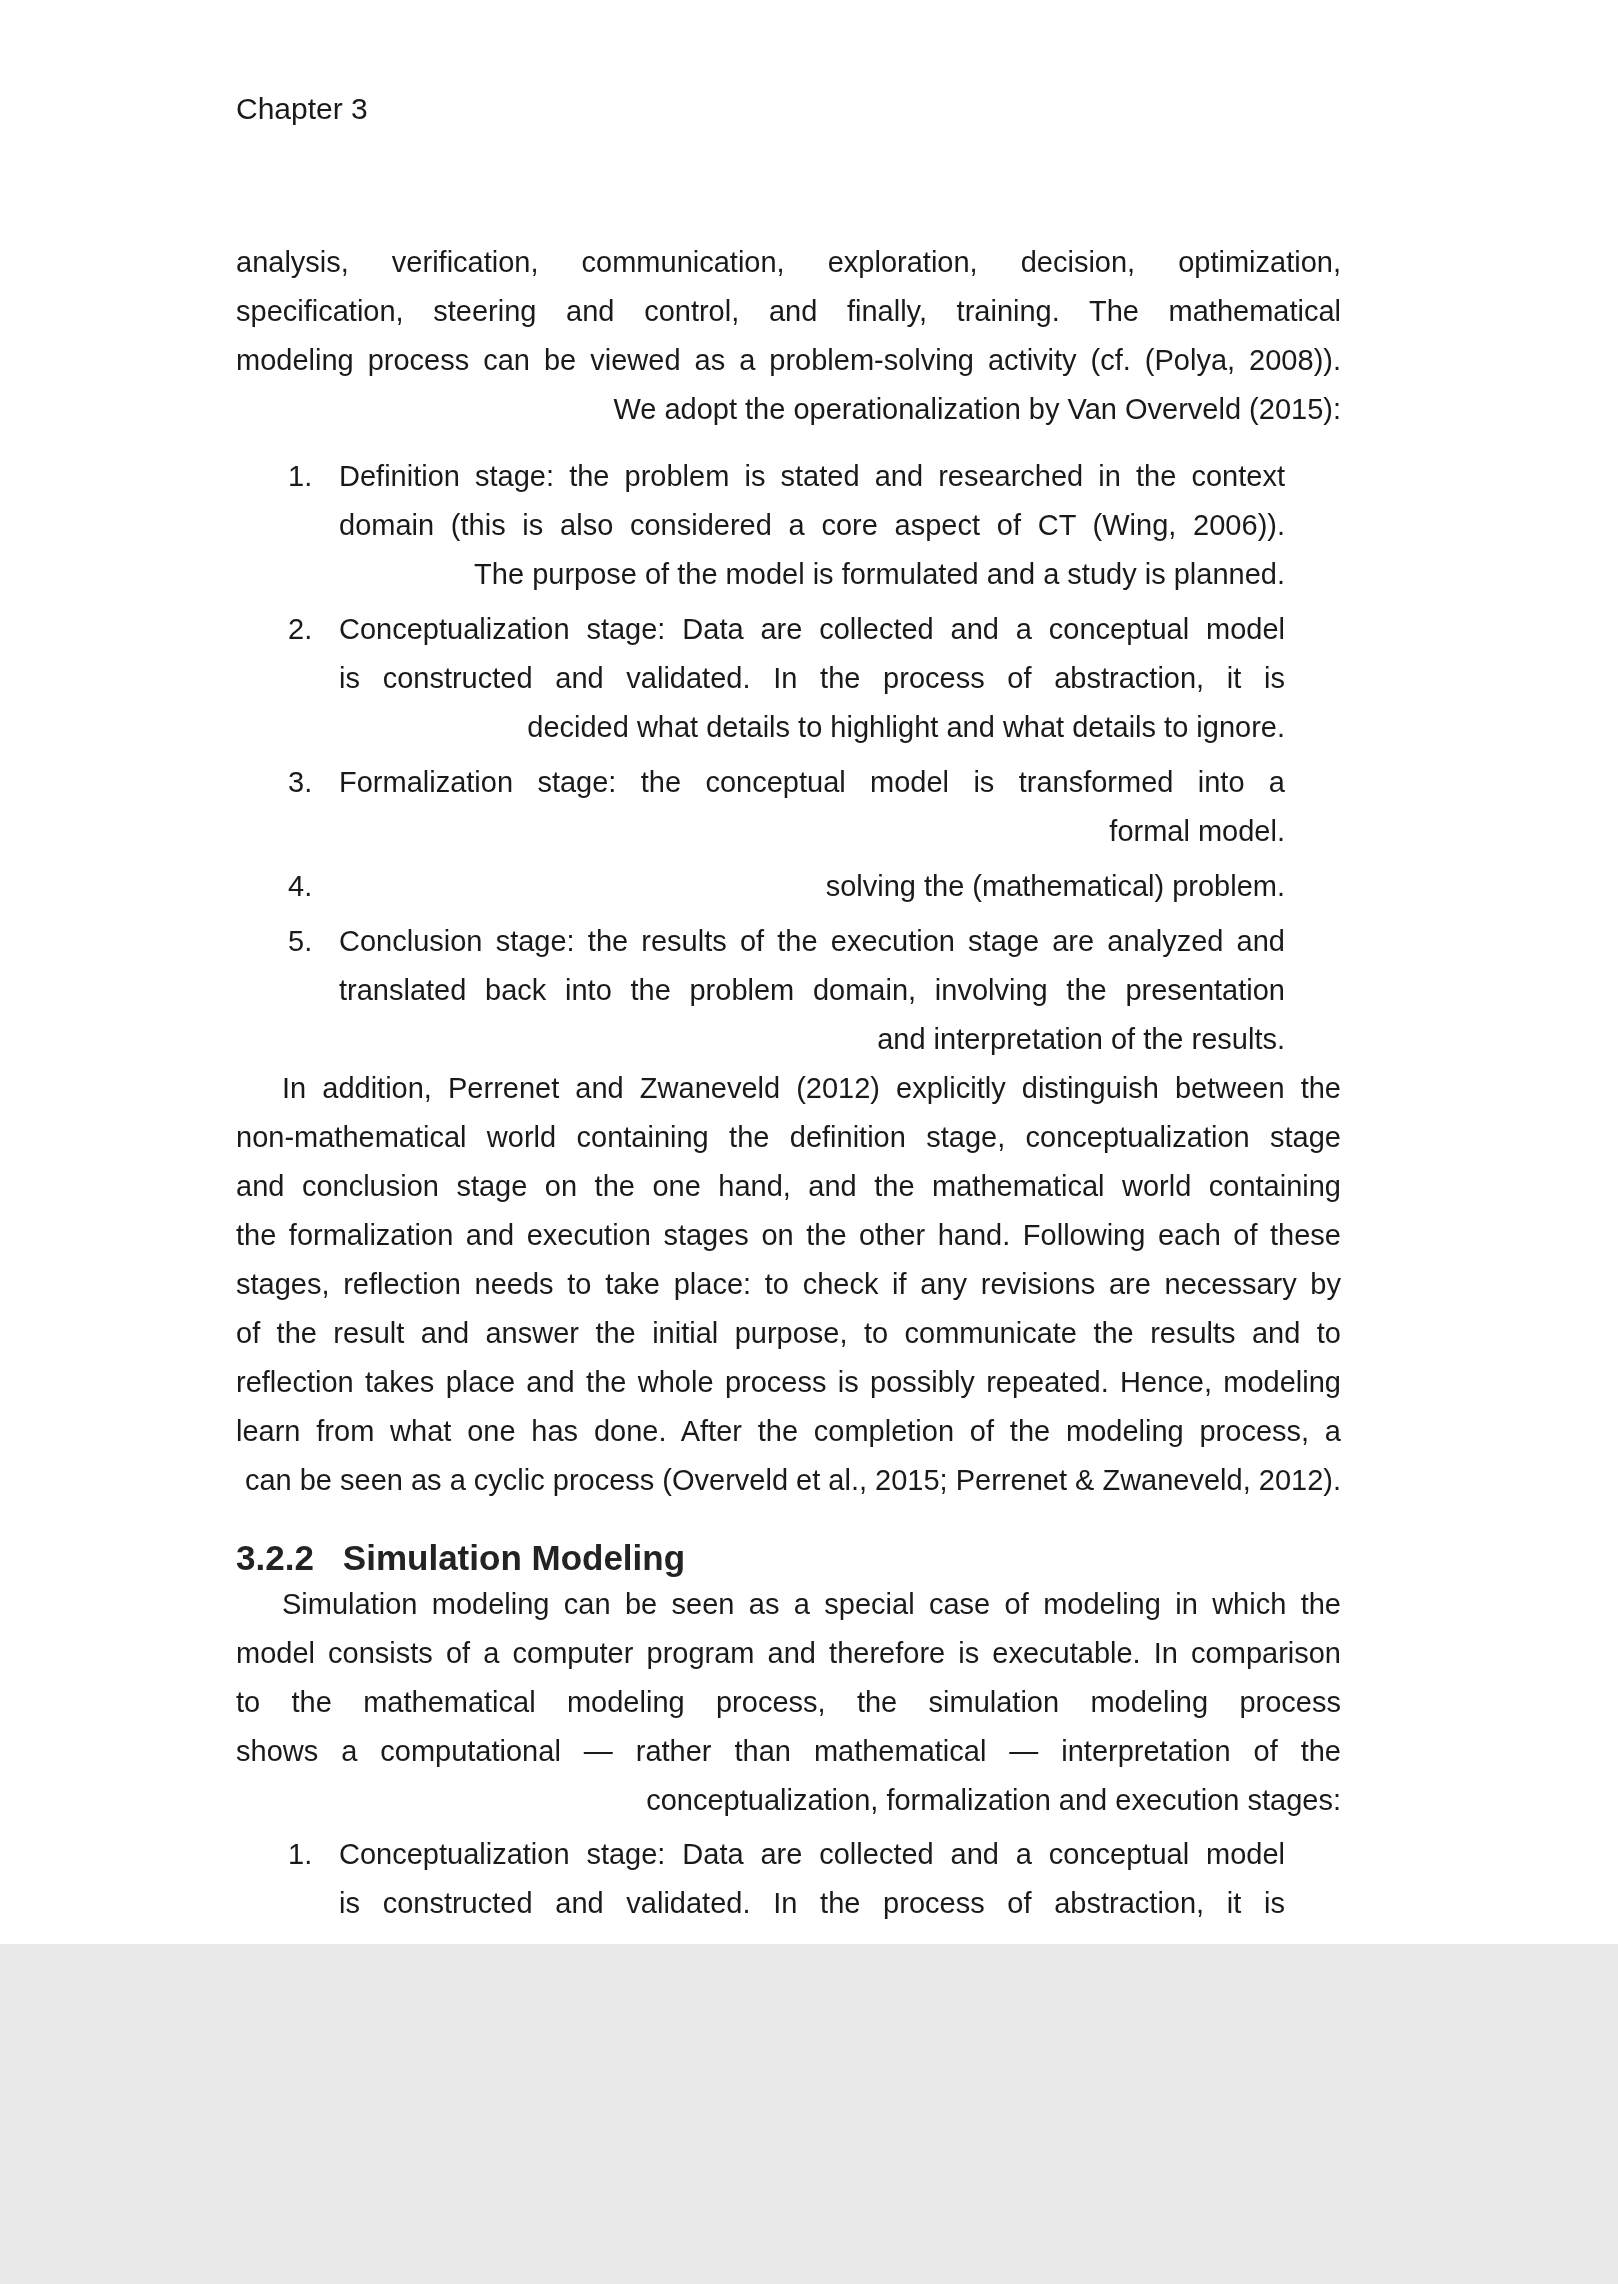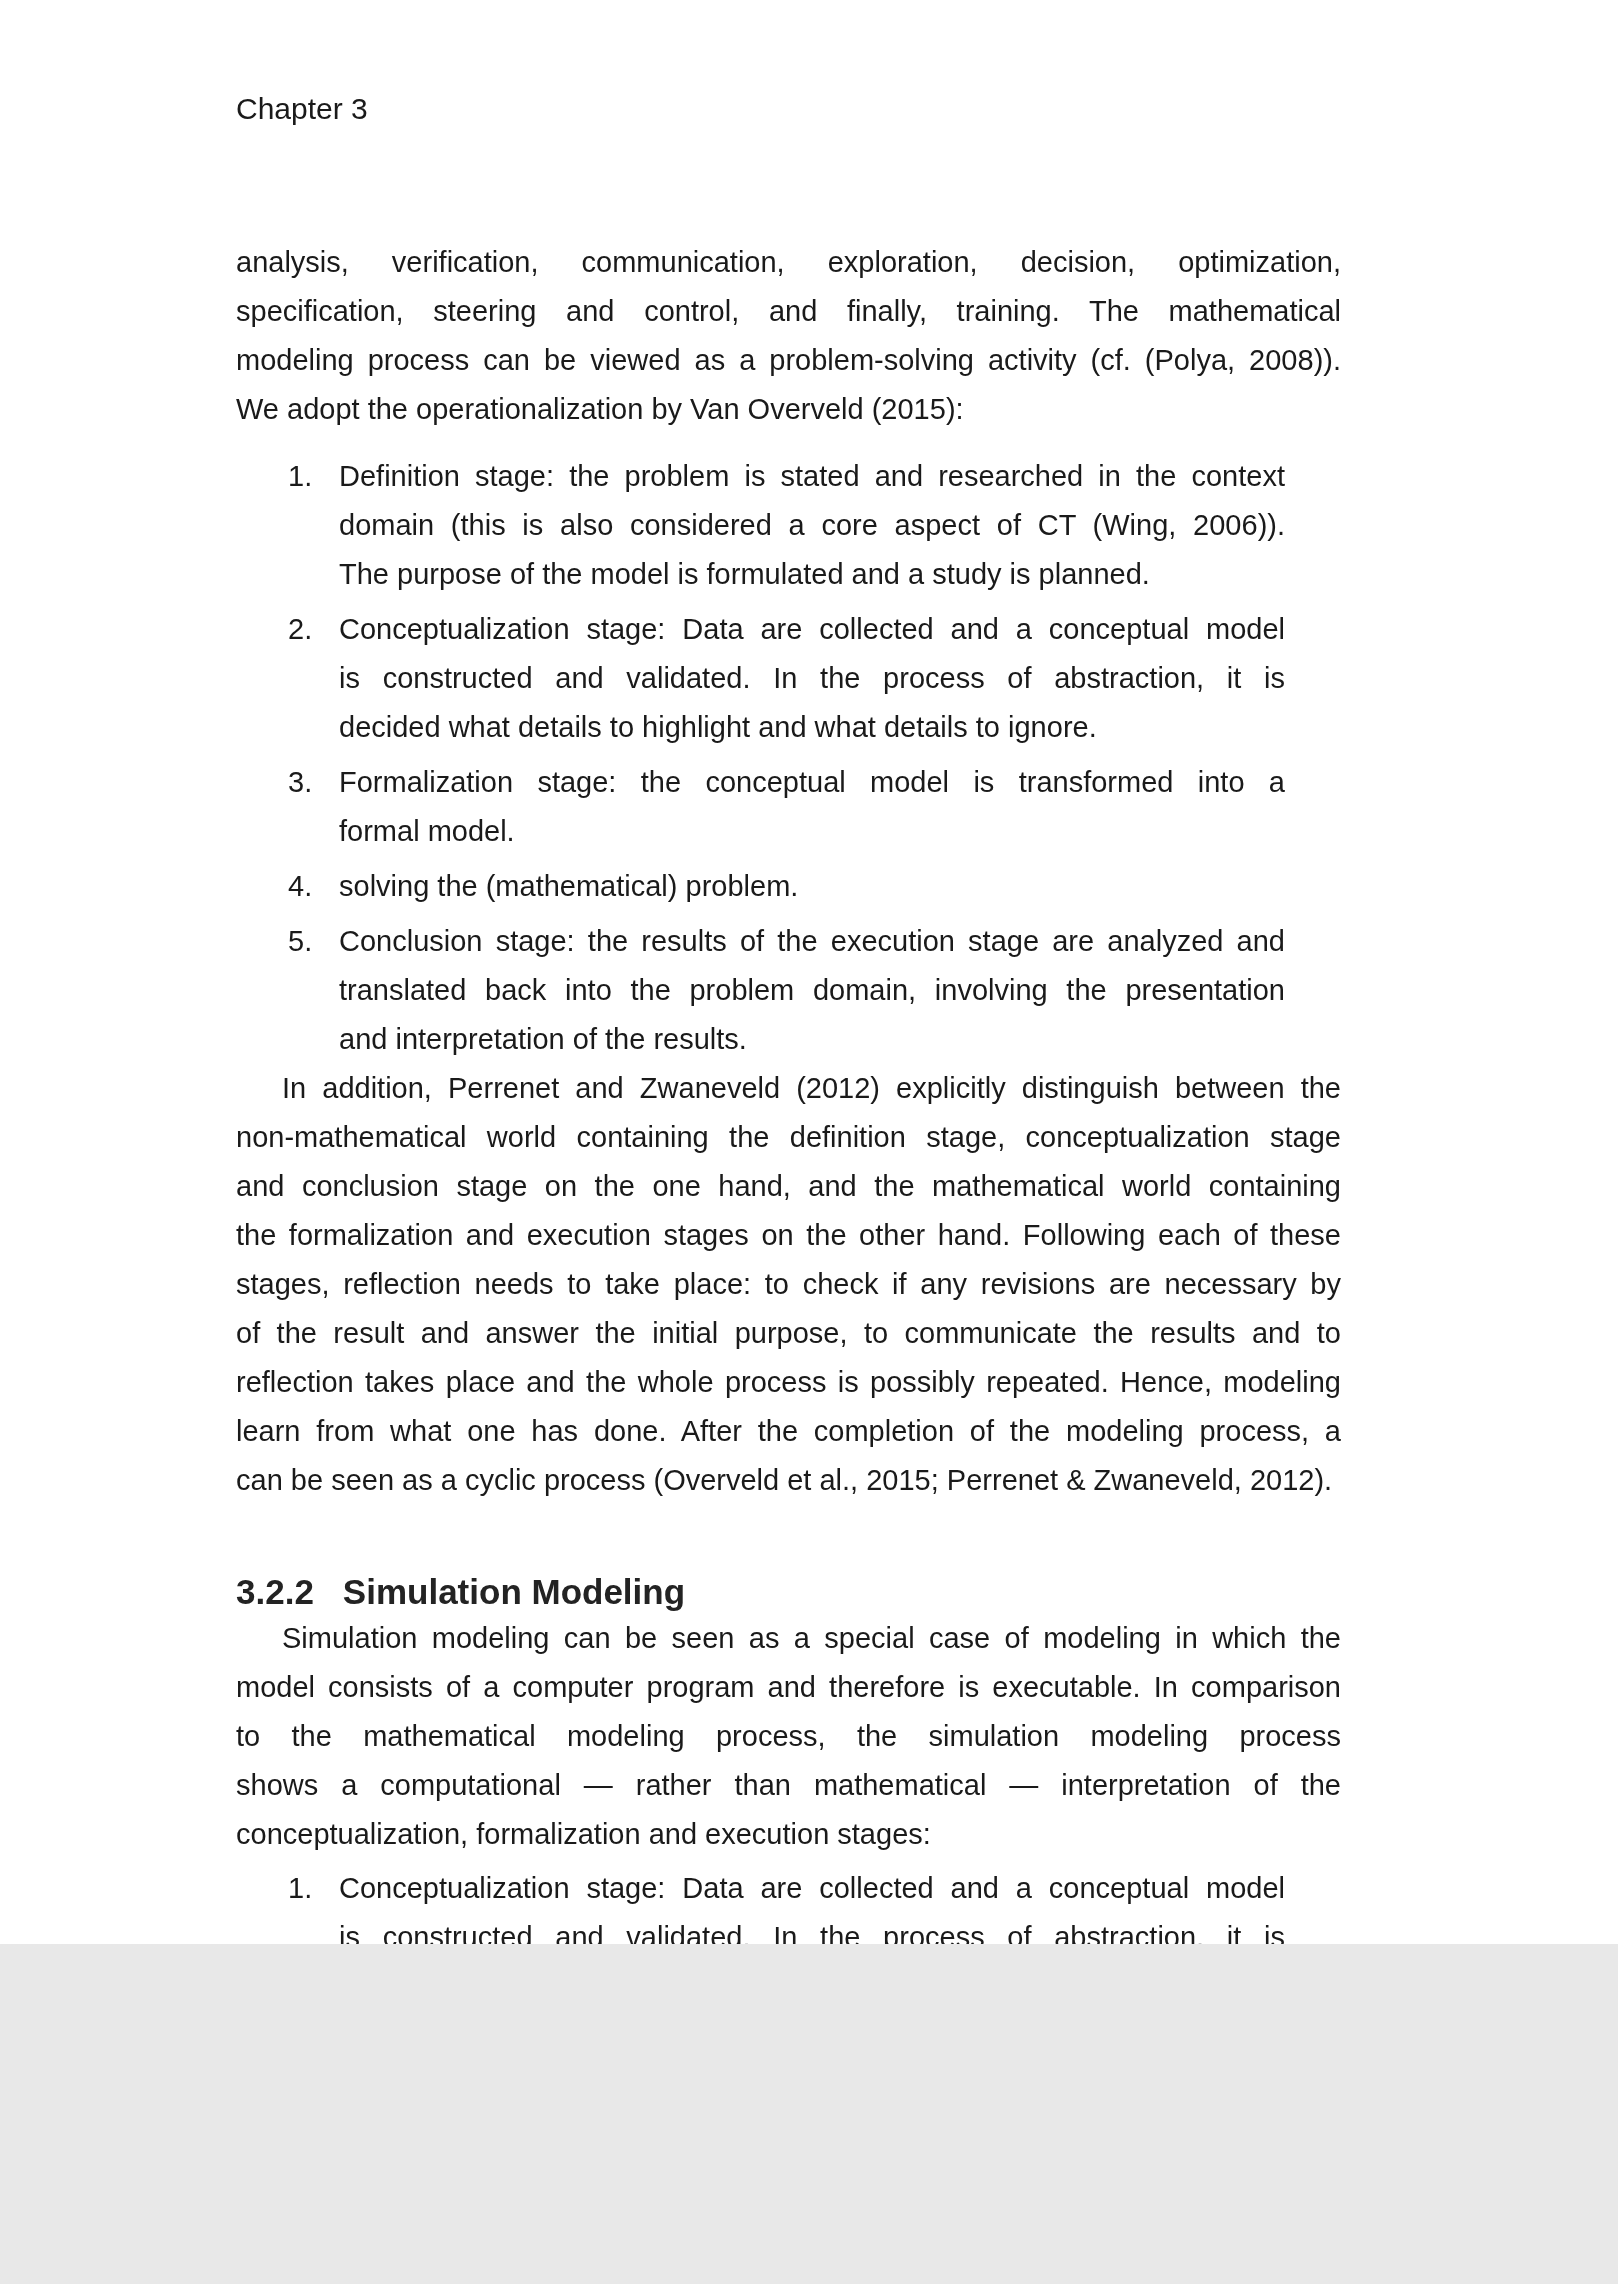--- a/index.html
+++ b/index.html
@@ -33,21 +33,21 @@
   .ln {
     font-size: 29px;
     line-height: 49px;
     white-space: normal;
   }
   .j {
     text-align: justify;
     text-align-last: justify;
   }
   .last {
-    text-align: left;
+    text-align: right;
   }
   .indent {
     text-indent: 46px;
   }
   .numlist {
     margin-top: 18px;
   }
   .numlist.tight {
     margin-top: 4.6px;
   }
@@ -61,21 +61,21 @@
     margin-bottom: 0;
   }
   .li .num {
     position: absolute;
     left: -51px;
     top: 0;
     font-size: 29px;
     line-height: 49px;
   }
   #section-heading {
-    margin-top: 65px;
+    margin-top: 31px;
     font-weight: bold;
     font-size: 35px;
     line-height: 44px;
     color: #232323;
   }
   #section-heading .sec-num {
     display: inline-block;
     margin-right: 29px;
   }
   .para3 {

